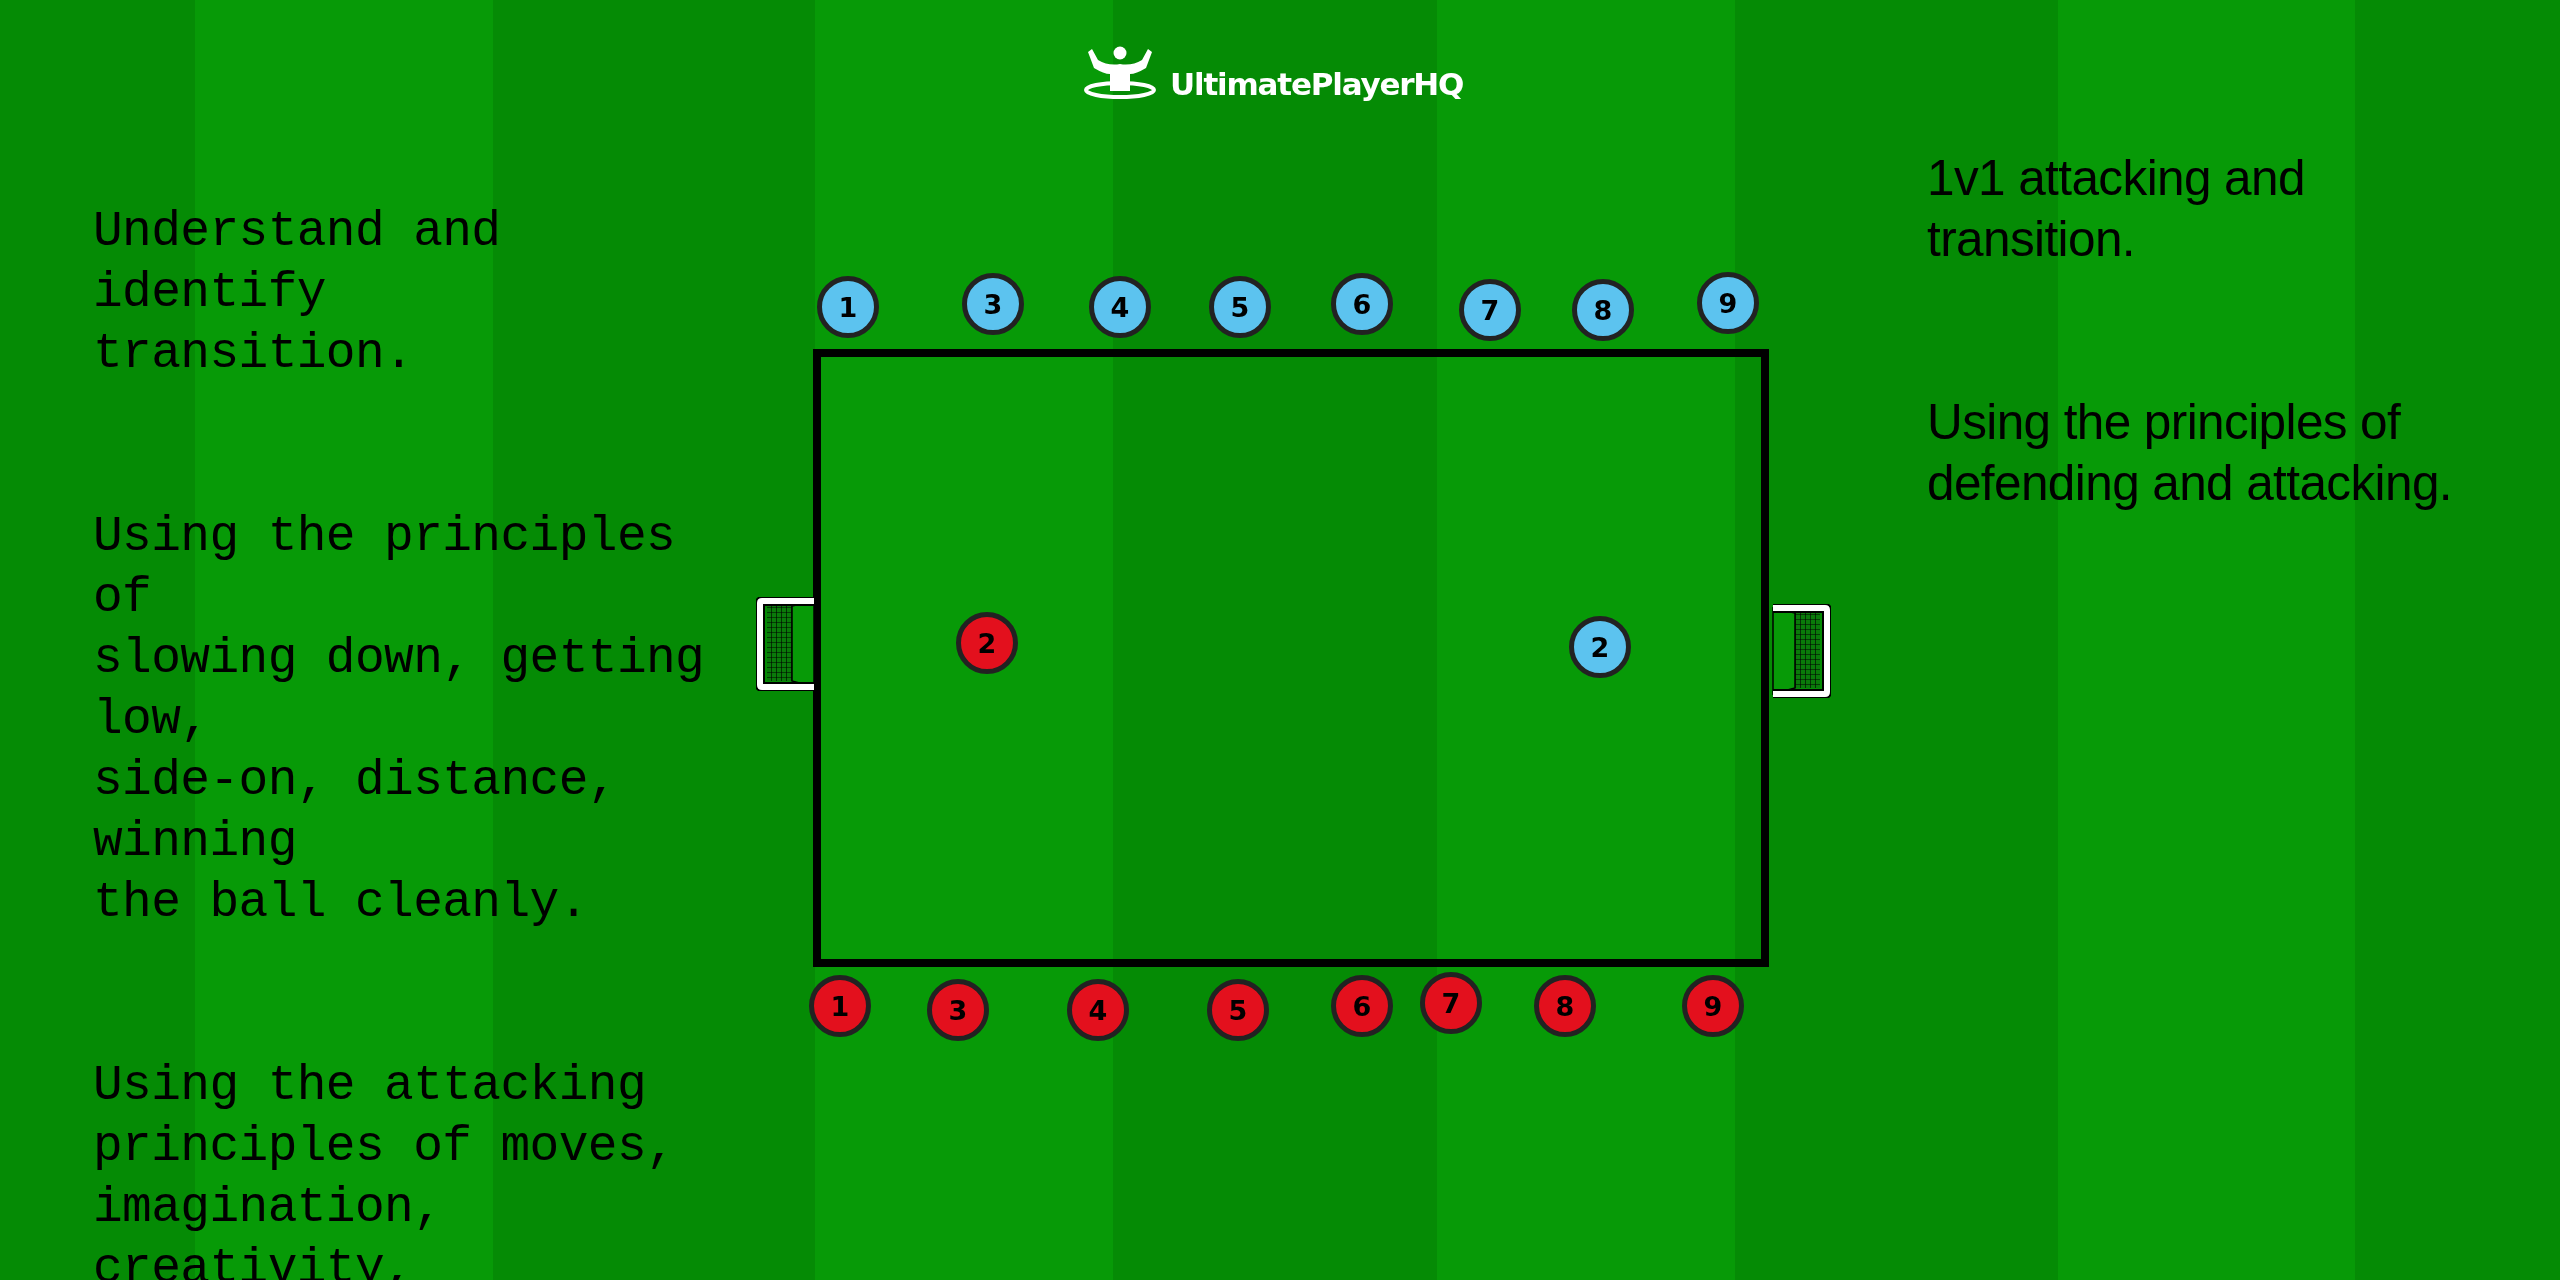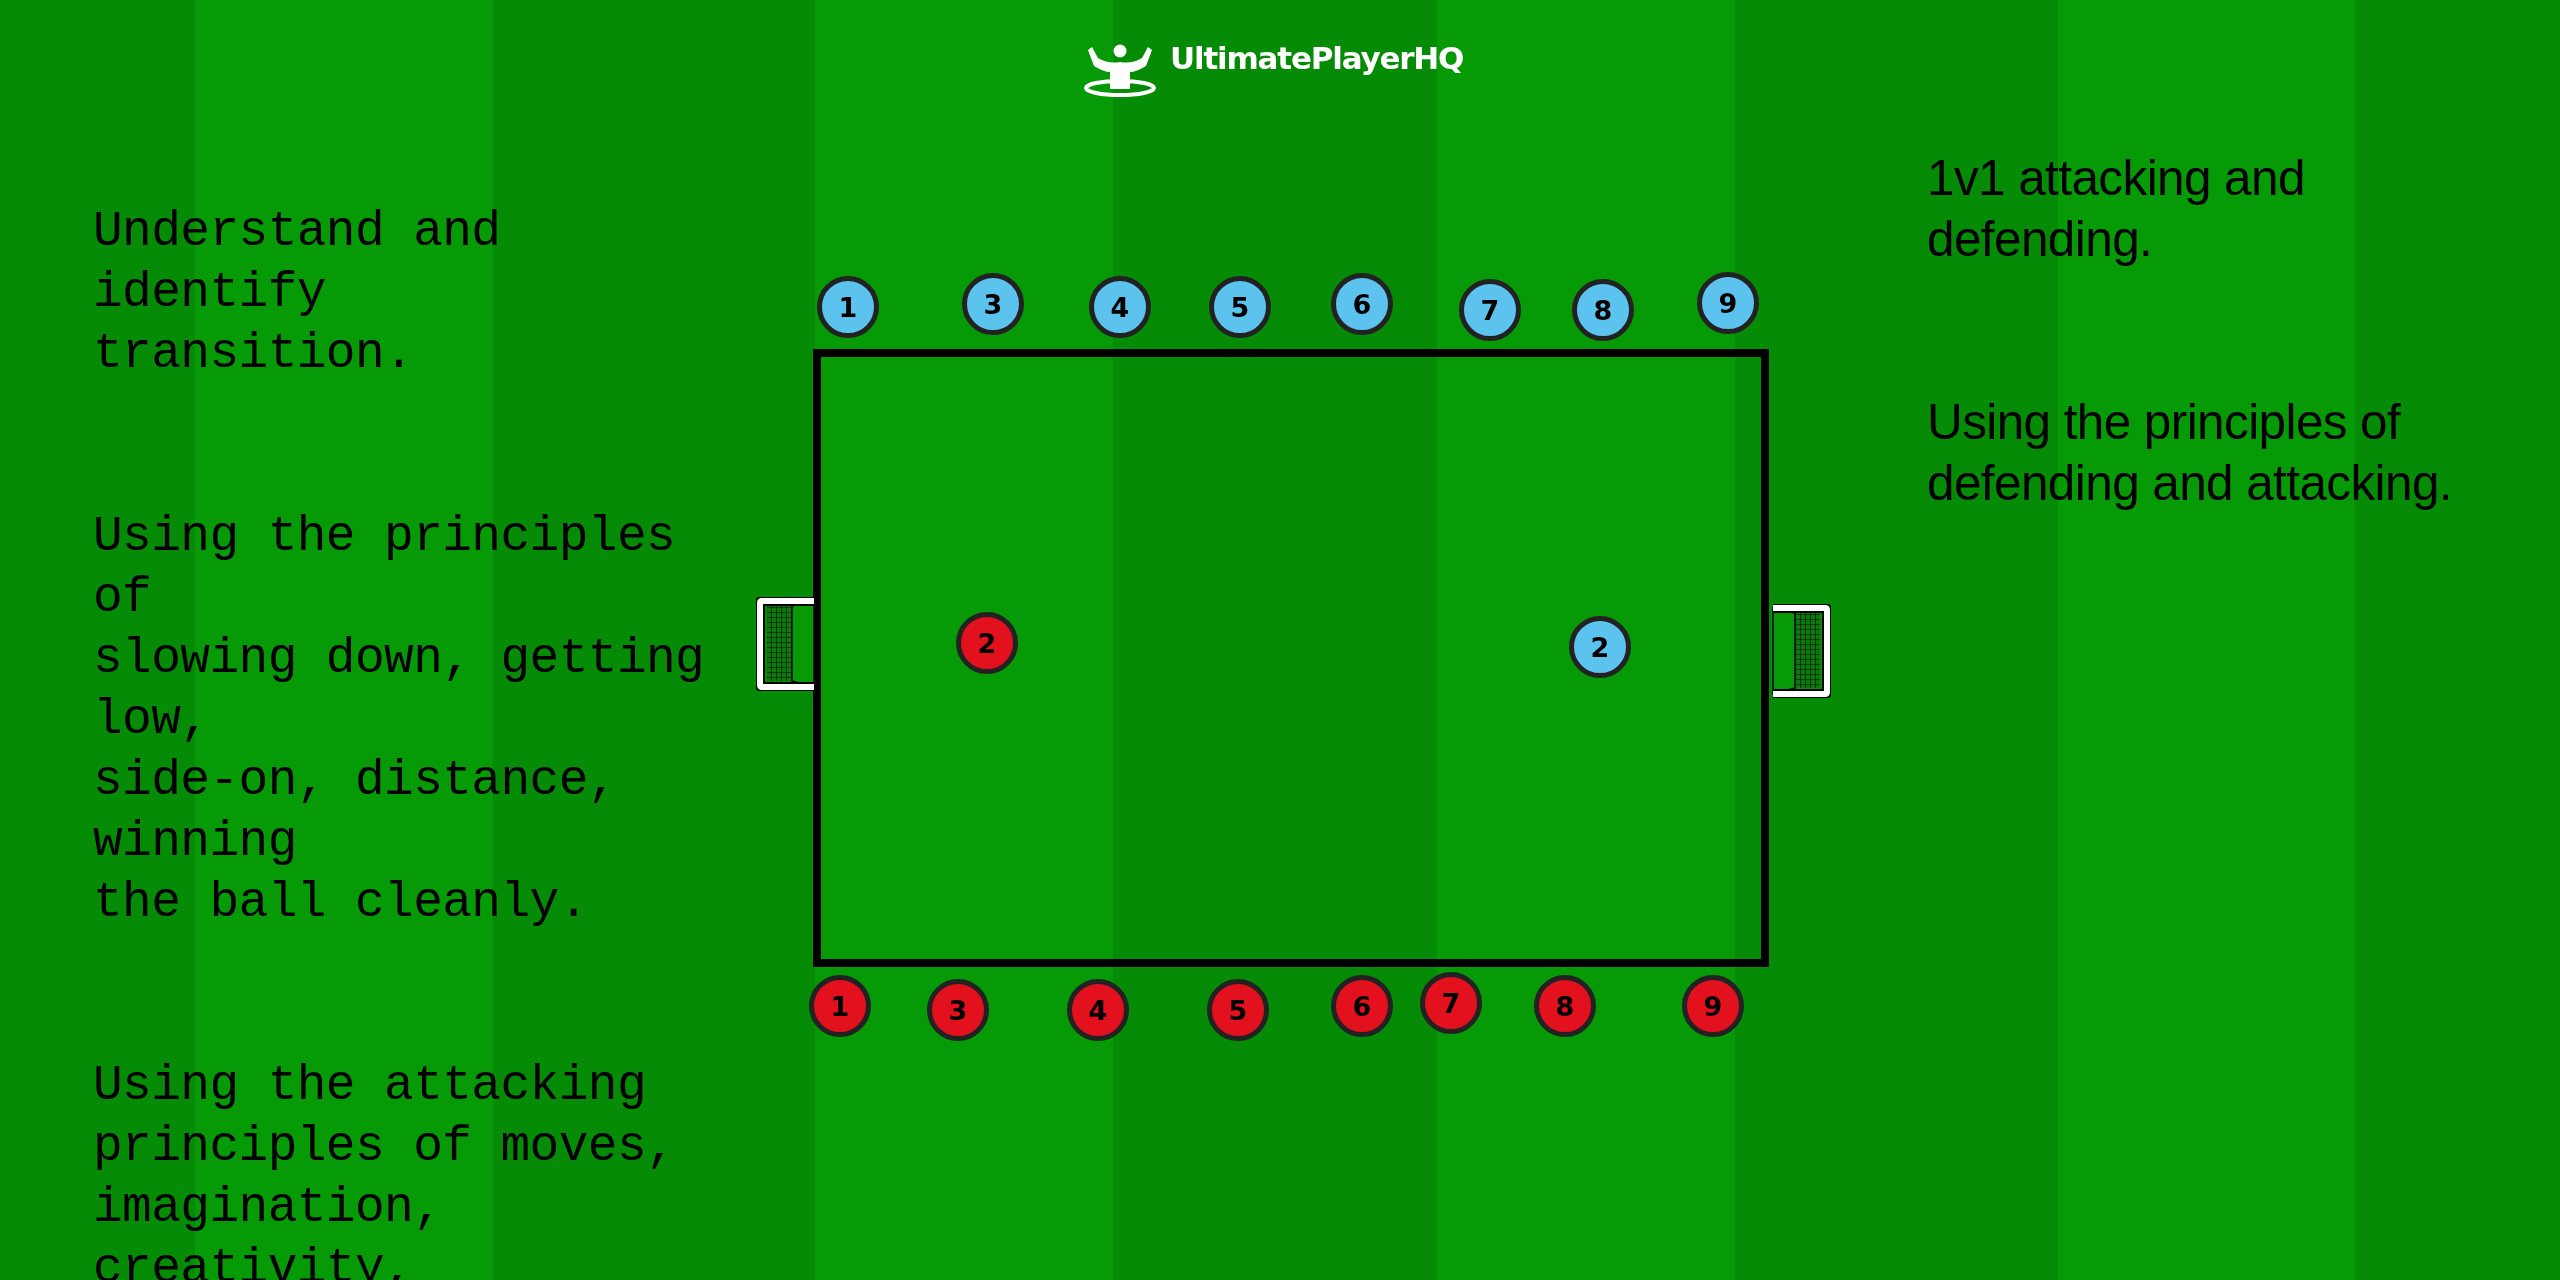--- a/index.html
+++ b/index.html
@@ -6,21 +6,21 @@
   body {
     width: 2560px; height: 1280px; position: relative; overflow: hidden;
     font-family: "Liberation Sans", sans-serif;
     background: #058c05;
   }
   .stripes { position: absolute; inset: 0; }
   .stripe { position: absolute; top: 0; height: 1280px; }
   .stripe.dark { background: #058b05; }
   .stripe.light { background: #079a07; }
 
-  .logo { position: absolute; left: 1078px; top: 42px; height: 60px; display: flex; align-items: flex-start; }
+  .logo { position: absolute; left: 1078px; top: 42px; height: 60px; display: flex; align-items: flex-end; }
   .logo svg { width: 84px; height: 58px; display: block; }
   .logo-text {
     color: #fff; font-family: "DejaVu Sans", sans-serif; font-weight: bold;
     font-size: 31px; letter-spacing: -1.2px; margin-left: 8px; margin-top: -2px;
   }
 
   .notes {
     position: absolute; color: #000; font-size: 49.5px; line-height: 61px;
     font-family: "Liberation Sans", sans-serif; letter-spacing: -0.6px;
     white-space: pre-line;
@@ -81,21 +81,21 @@
 side-on, distance, winning
 the ball cleanly.</p>
   <p>Using the attacking
 principles of moves,
 imagination, creativity,
 power, individual brilliance</p>
 </div>
 
 <div class="notes notes-right">
   <p>1v1 attacking and
-defending.</p>
+transition.</p>
   <p>Using the principles of
 defending and attacking.</p>
 </div>
 
 <div class="pitch"></div>
 
 <div class="goal" style="left:756px;top:597px">
   <svg width="62" height="94" viewBox="0 0 62 94">
     <defs>
       <pattern id="netL" width="5" height="5" patternUnits="userSpaceOnUse">

